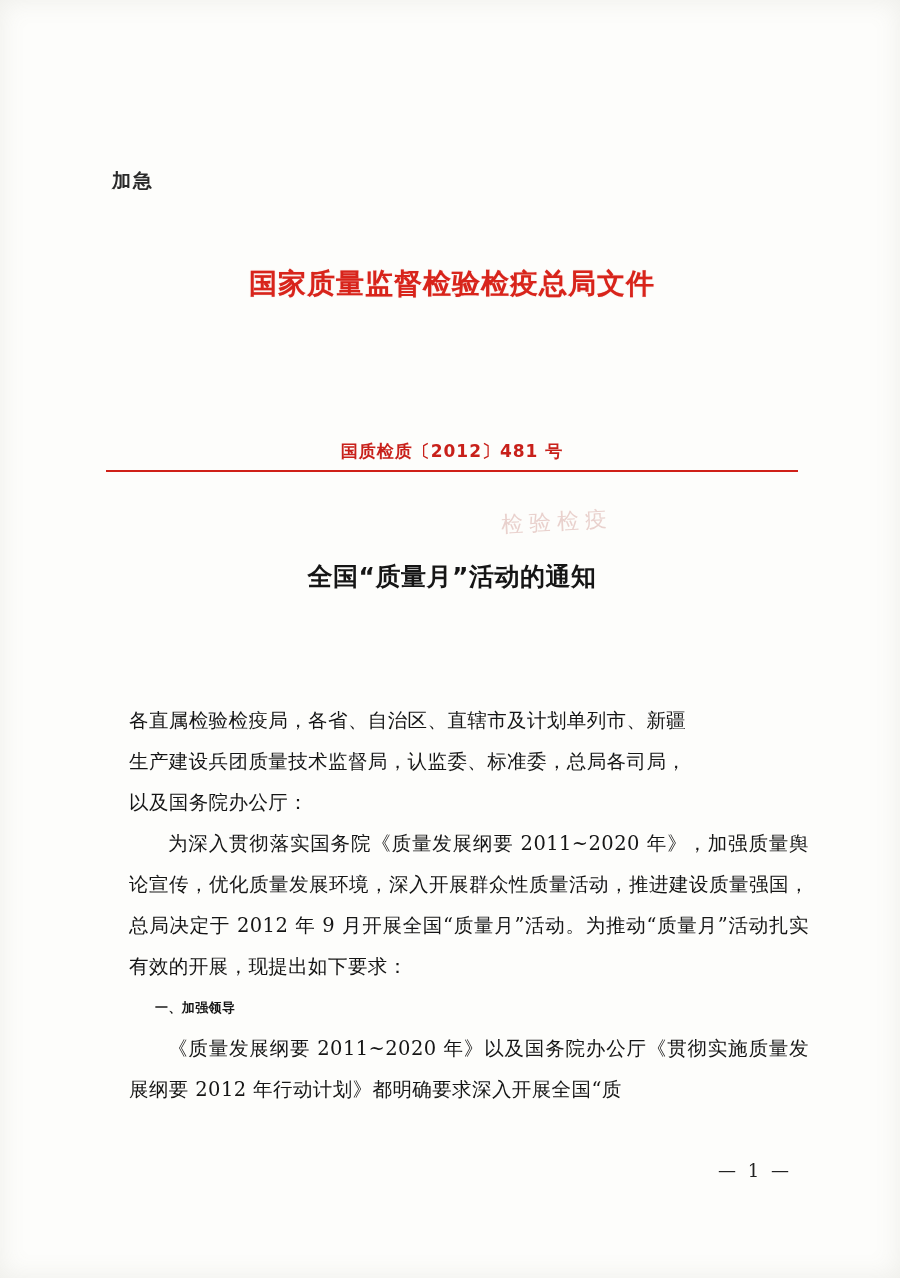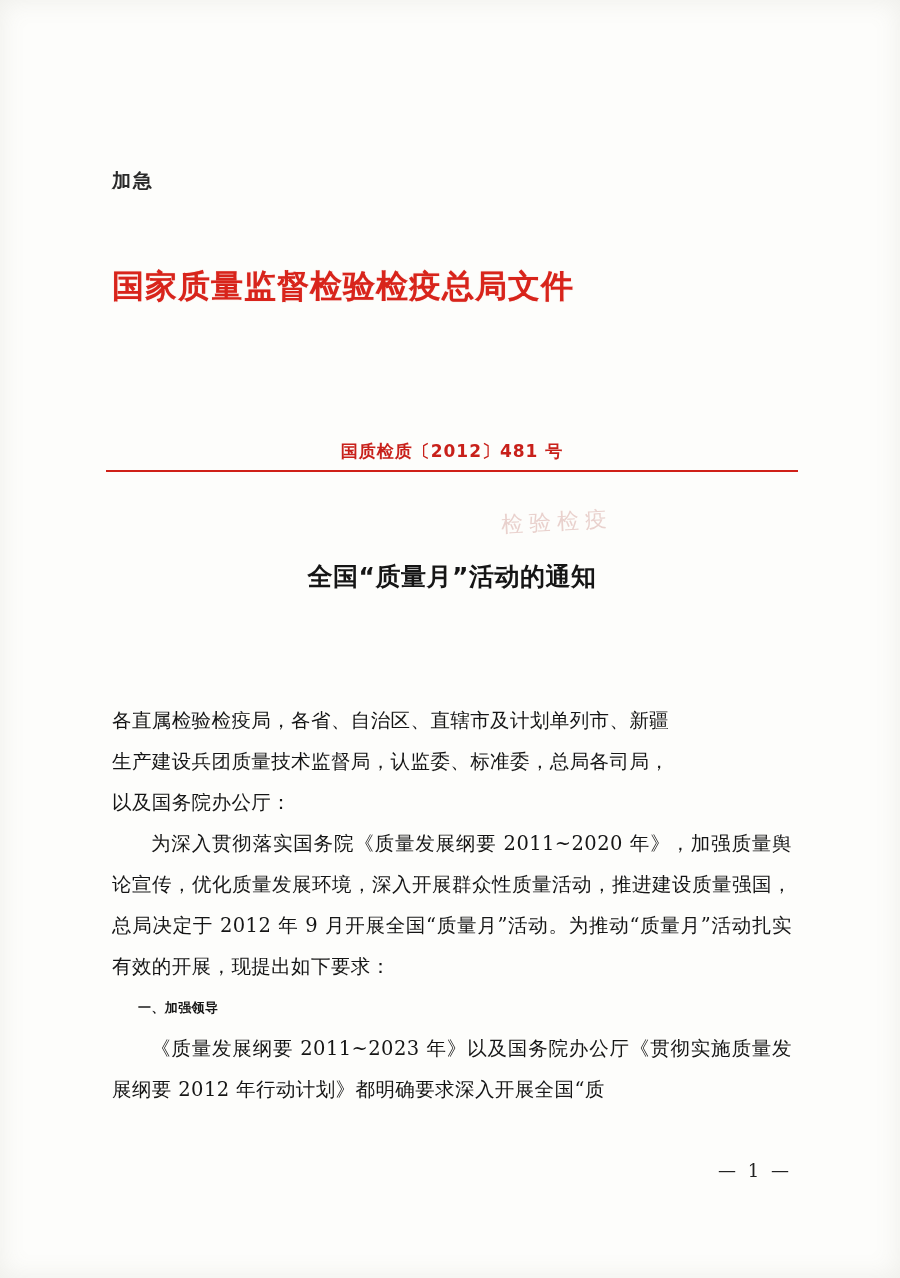--- a/index.html
+++ b/index.html
@@ -42,23 +42,24 @@
     font-size: 19px;
     font-weight: 700;
     letter-spacing: 2px;
     color: #2a2a2a;
   }
   .masthead {
     position: absolute;
     top: 265px;
     left: 0;
     width: 680px;
+    text-align: center;
     font-family: "DejaVu Sans", "Liberation Sans", sans-serif;
     font-weight: 700;
-    font-size: 32px;
+    font-size: 28px;
     letter-spacing: 1px;
     color: #d8241b;
     white-space: nowrap;
     text-shadow: 0 0 1px rgba(216,36,27,0.4);
   }
   .doc-number {
     position: absolute;
     top: 440px;
     left: 0;
     width: 680px;
@@ -101,21 +102,21 @@
     font-family: "DejaVu Sans", "Liberation Sans", sans-serif;
     font-weight: 700;
     font-size: 25px;
     line-height: 44px;
     color: #151515;
     letter-spacing: 0.5px;
   }
   .content {
     position: absolute;
     top: 700px;
-    left: 0;
+    left: 17px;
     width: 680px;
     font-family: "DejaVu Serif", "Liberation Serif", serif;
     font-size: 19.5px;
     line-height: 41px;
     color: #151515;
     letter-spacing: 0.4px;
     text-align: justify;
   }
   .content p {
     margin: 0;
@@ -160,19 +161,19 @@
     <div class="title">
       <div>全国“质量月”活动的通知</div>
     </div>
 
     <div class="content">
       <p>各直属检验检疫局，各省、自治区、直辖市及计划单列市、新疆</p>
       <p>生产建设兵团质量技术监督局，认监委、标准委，总局各司局，</p>
       <p>以及国务院办公厅：</p>
       <p class="p-indent">为深入贯彻落实国务院《质量发展纲要 2011~2020 年》，加强质量舆论宣传，优化质量发展环境，深入开展群众性质量活动，推进建设质量强国，总局决定于 2012 年 9 月开展全国“质量月”活动。为推动“质量月”活动扎实有效的开展，现提出如下要求：</p>
       <p class="section-head">一、加强领导</p>
-      <p class="p-indent">《质量发展纲要 2011~2023 年》以及国务院办公厅《贯彻实施质量发展纲要 2012 年行动计划》都明确要求深入开展全国“质</p>
+      <p class="p-indent">《质量发展纲要 2011~2020 年》以及国务院办公厅《贯彻实施质量发展纲要 2012 年行动计划》都明确要求深入开展全国“质</p>
     </div>
 
     <div class="page-number">— 1 —</div>
   </div>
   <div class="scan-edge"></div>
 </div>
 
 </body></html>

